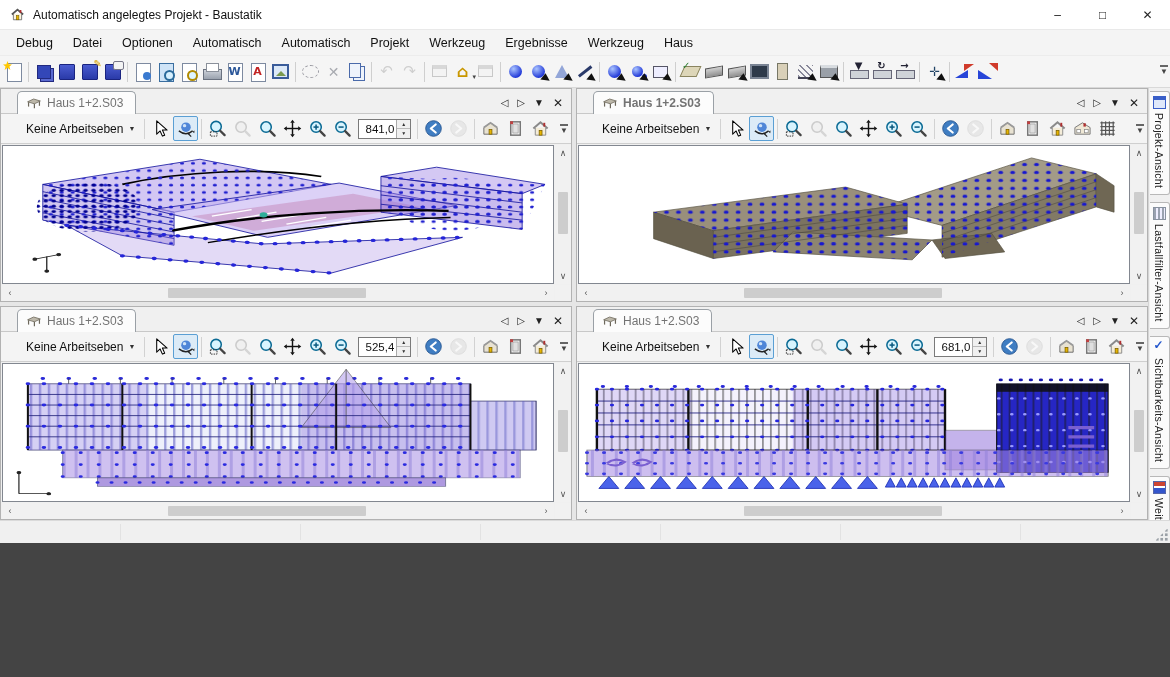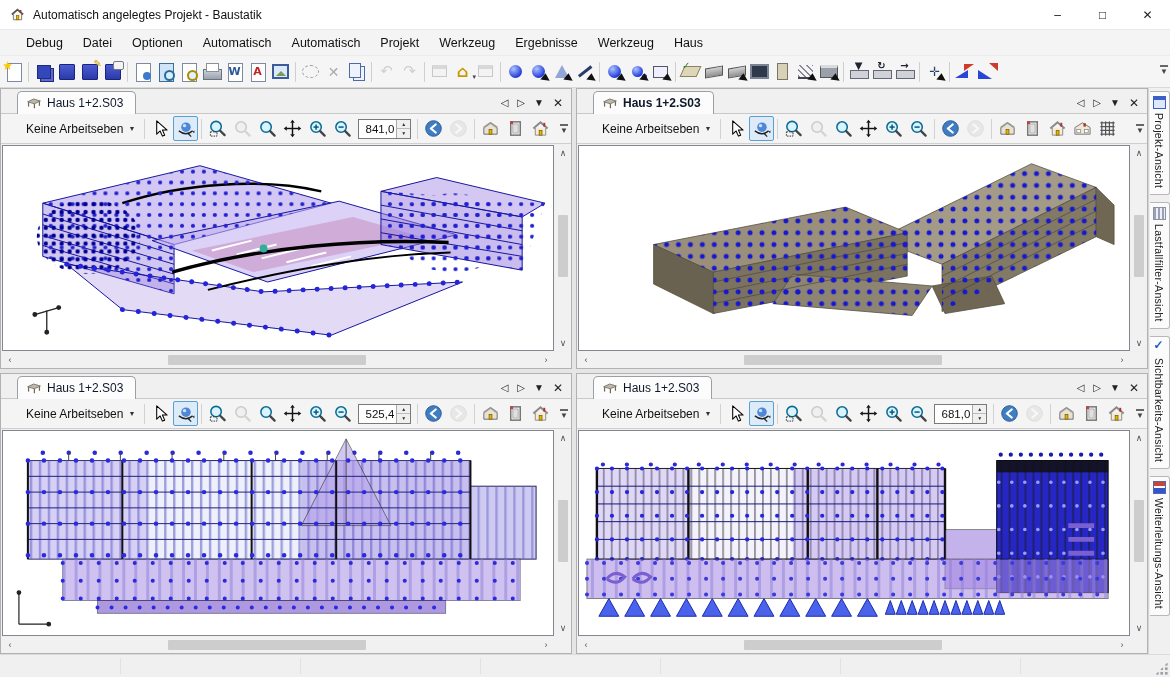--- a/index.html
+++ b/index.html
@@ -1,28 +1,28 @@
 <!DOCTYPE html>
 <html><head>
 <meta charset="utf-8">
 <style>
   *{margin:0;padding:0;box-sizing:border-box}
   html,body{background:#444;}
-  .app{width:1170px;height:677px;display:flex;flex-direction:column;background:#f0f0f0;
+  .app{width:1170px;height:543px;display:flex;flex-direction:column;background:#f0f0f0;
        font-family:"Liberation Sans",sans-serif;outline:1px solid #4a4a4a;position:relative;overflow:hidden}
 
   
   .titlebar{height:30px;background:#fff;display:flex;align-items:center;flex:none;border-bottom:1px solid #e9e9e9}
   .app-icon{width:17px;height:15px;margin:0 7px 0 9px;flex:none}
   .title-text{font-size:12px;color:#111}
   .win-controls{margin-left:auto;display:flex;height:100%}
   .win-btn{width:45px;height:100%;display:flex;align-items:center;justify-content:center;font-size:12px;color:#222}
 
   
-  .menubar{height:26px;background:#f4f4f4;display:flex;align-items:center;flex:none;padding-left:16px;border-bottom:1px solid #ececec}
+  .menubar{height:26px;background:#f4f4f4;display:flex;align-items:center;flex:none;padding-left:6px;border-bottom:1px solid #ececec}
   .menu-item{font-size:12.5px;color:#111;padding:4px 10px;cursor:default}
 
   
   .maintoolbar{height:32px;background:#f5f5f5;border-bottom:1px solid #d9d9d9;display:flex;align-items:center;flex:none;padding:0 2px;position:relative}
   .tsep{width:1px;height:20px;background:#cfcfcf;margin:0 3px;flex:none}
   .tbi{position:relative;width:23px;height:23px;flex:none;display:flex;align-items:center;justify-content:center;
        font:700 10px/1 "DejaVu Sans",sans-serif;color:#333;border-radius:2px;z-index:0}
   .tbi::before{z-index:-1}
   .tbi.dis{opacity:.42;filter:grayscale(1)}
   .tb-overflow{position:absolute;right:2px;top:9px;font-size:8px;color:#444;border-top:2px solid #666;padding-top:1px;line-height:1}
@@ -74,21 +74,21 @@
   .k-floppy-pencil::after{content:"✎";position:absolute;right:-1px;top:-1px;font-size:10px;color:#d8a000}
   .k-floppy-bubble::after{content:"";position:absolute;right:0;top:1px;width:9px;height:7px;background:#f4f4f4;border:1px solid #778;border-radius:2px}
 
   
   .workspace{flex:1;display:flex;min-height:0}
   .panel-grid{flex:1;display:grid;grid-template-columns:1fr 1fr;grid-template-rows:1fr 1fr;gap:4px;background:#e6e6e6;min-width:0}
   .panel{display:flex;flex-direction:column;background:#f0f0f0;border:1px solid #b2b2b2;min-width:0;min-height:0}
 
   .tabstrip{height:25px;flex:none;display:flex;align-items:flex-end;background:#f0f0f0;border-bottom:1px solid #c8c8c8}
   .tab{display:flex;align-items:center;gap:5px;margin-left:16px;padding:3px 12px 3px 8px;background:#fcfcfc;
-       border:1px solid #9aa0a6;border-bottom:none;border-radius:5px 5px 0 0;font-size:12px;color:#0f172a;position:relative;top:1px}
+       border:1px solid #9aa0a6;border-bottom:none;border-radius:5px 5px 0 0;font-size:12px;color:#737373;position:relative;top:1px}
   .tab.bold .tab-label{font-weight:700}
   .tab-controls{margin-left:auto;display:flex;align-items:center;gap:9px;padding:0 8px 4px 0}
   .tab-ctl{font-size:10px;color:#222;line-height:1}
   .tab-ctl.close{font-size:12px}
 
   .ptoolbar{height:30px;flex:none;display:flex;align-items:center;background:#f4f4f4;border-bottom:1px solid #cfcfcf;padding:0 19px;position:relative}
   .wp-btn{display:flex;align-items:center;gap:5px;font-size:12px;color:#111;padding:3px 6px;flex:none}
   .wp-dd{font-size:7px;color:#333}
   .psep{width:1px;height:20px;background:#d2d2d2;margin:0 3px;flex:none}
   .pt-btn{width:25px;height:25px;display:flex;align-items:center;justify-content:center;flex:none;border:1px solid transparent;border-radius:2px}

